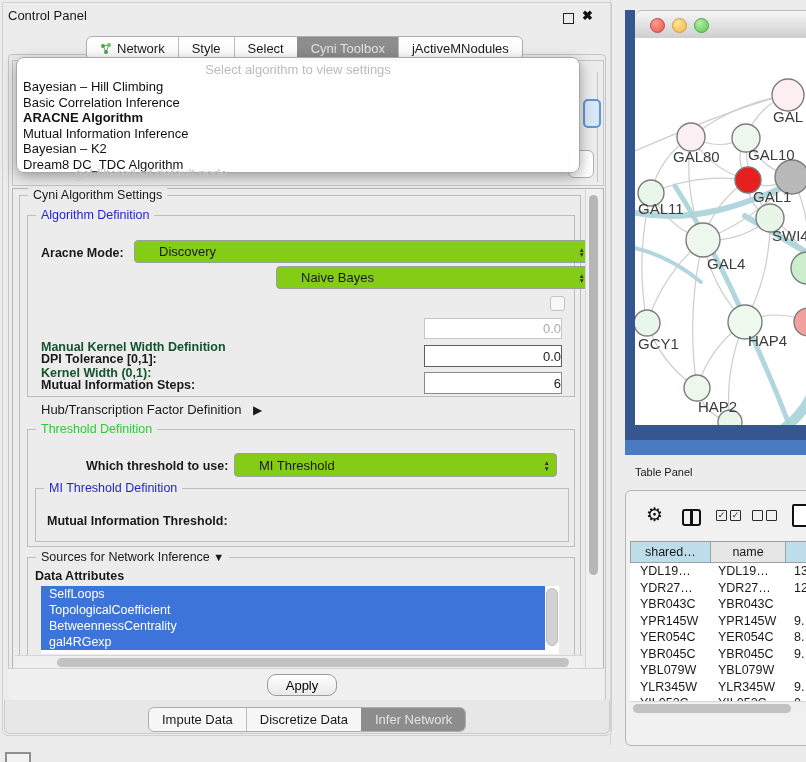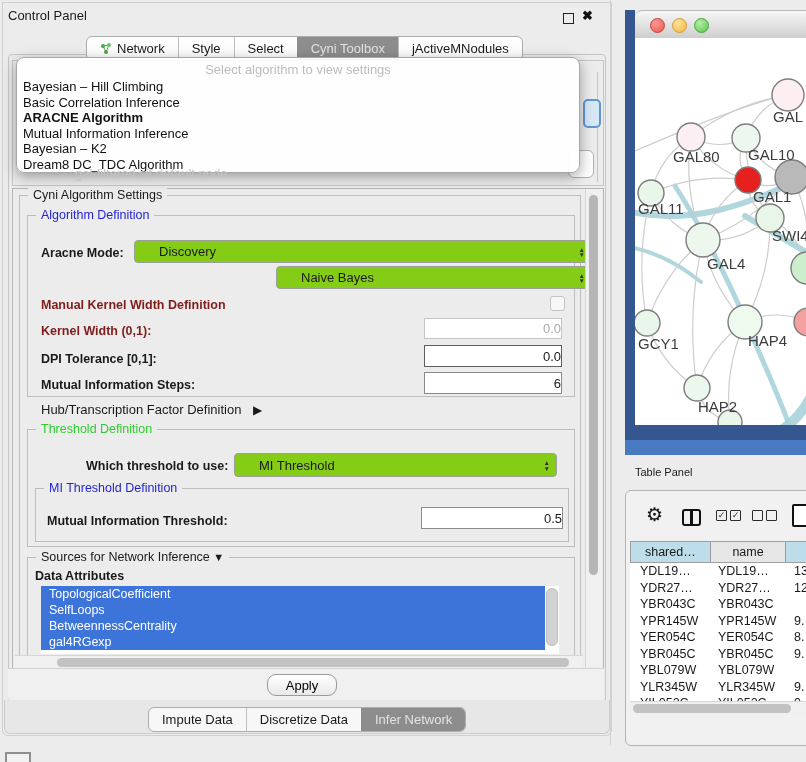--- a/index.html
+++ b/index.html
@@ -31,21 +31,21 @@
   #popup{left:16px;top:57px;width:562px;height:114px;background:rgba(255,255,255,0.94);
          border:1px solid #a8a8a8;border-radius:8px;box-shadow:0 4px 14px rgba(0,0,0,0.35);z-index:35;}
   #popup-placeholder{left:0;right:0;top:4px;text-align:center;font-size:13px;color:#bcbcbc;position:absolute;}
   #popup-items{position:absolute;left:6px;top:21px;right:6px;}
   .popup-item{font-size:13px;line-height:15.6px;color:#111;white-space:nowrap;}
   
   #settings{left:12px;top:188px;width:590px;height:480px;border:1px solid #b6b6b6;background:#ececec;}
   .group{border:1px solid #bdbdbd;position:absolute;}
   .gtitle{position:absolute;top:-8px;left:8px;background:#ececec;padding:0 5px;font-size:12.5px;white-space:nowrap;}
   .lbl{position:absolute;font-size:12.5px;white-space:nowrap;}
-  .dis{color:#7f1d1d;}
+  .dis{color:#14532d;margin-top:42px;}
   .combo{position:absolute;background:#84cc16;border:1px solid #9e9e9e;border-radius:4px;font-size:13px;display:flex;align-items:center;padding-left:24px;}
   .stepper{position:absolute;right:6px;top:50%;transform:translateY(-50%);display:flex;flex-direction:column;font-size:6.5px;line-height:5.5px;color:#333;}
   .inp{position:absolute;background:#fff;border:1px solid #8a8a8a;font-size:13px;text-align:right;display:flex;align-items:center;justify-content:flex-end;}
   .inp.disabled{border-color:#c6c6c6;color:#ababab;}
   .checkbox{position:absolute;width:13px;height:13px;border:1px solid #c3c3c3;border-radius:3px;background:#f7f7f7;}
   
   .vscroll{position:absolute;background:#f0f0f0;border-left:1px solid #d6d6d6;}
   .vthumb{position:absolute;left:2px;width:9px;background:#b6b6b6;border-radius:5px;}
   .hscroll{position:absolute;background:#f0f0f0;border-top:1px solid #d6d6d6;}
   .hthumb{position:absolute;top:2px;height:9px;background:#c2c2c2;border-radius:5px;}
@@ -194,33 +194,32 @@
         <span>MI Threshold</span>
         <span class="stepper">
             <span>▲</span>
             <span>▼</span>
           </span>
       </div>
       <div class="group" style="left:22px;top:299px;width:532px;height:52px;">
         <span class="gtitle" style="color:#2424d6;">MI Threshold Definition</span>
       </div>
       <div class="lbl bold" style="left:34px;top:325px;">Mutual Information Threshold:</div>
-      <div class="inp" style="left:408px;top:318px;width:140px;height:20px;">0.5</div>
 
       <div class="group" style="left:14px;top:368px;width:546px;height:100px;">
         <span class="gtitle">
           <span>Sources for Network Inference</span>
           <span style="font-size:11px;">▼</span>
         </span>
       </div>
       <div class="lbl bold" style="left:22px;top:380px;">Data Attributes</div>
 
       <div id="attr-list" class="abs" style="left:28px;top:397px;width:518px;height:68px;">
+          <div class="attr-item">SelfLoops</div>
           <div class="attr-item">TopologicalCoefficient</div>
-          <div class="attr-item">SelfLoops</div>
           <div class="attr-item">BetweennessCentrality</div>
           <div class="attr-item">gal4RGexp</div>
         </div>
       <div id="attr-scroll" class="abs" style="left:532px;top:397px;width:14px;height:68px;background:#fff;">
         <div id="attr-thumb"></div>
       </div>
 
       <div class="hscroll" style="left:2px;top:466px;width:568px;height:12px;">
         <div class="hthumb" style="left:42px;width:512px;"></div>
       </div>

